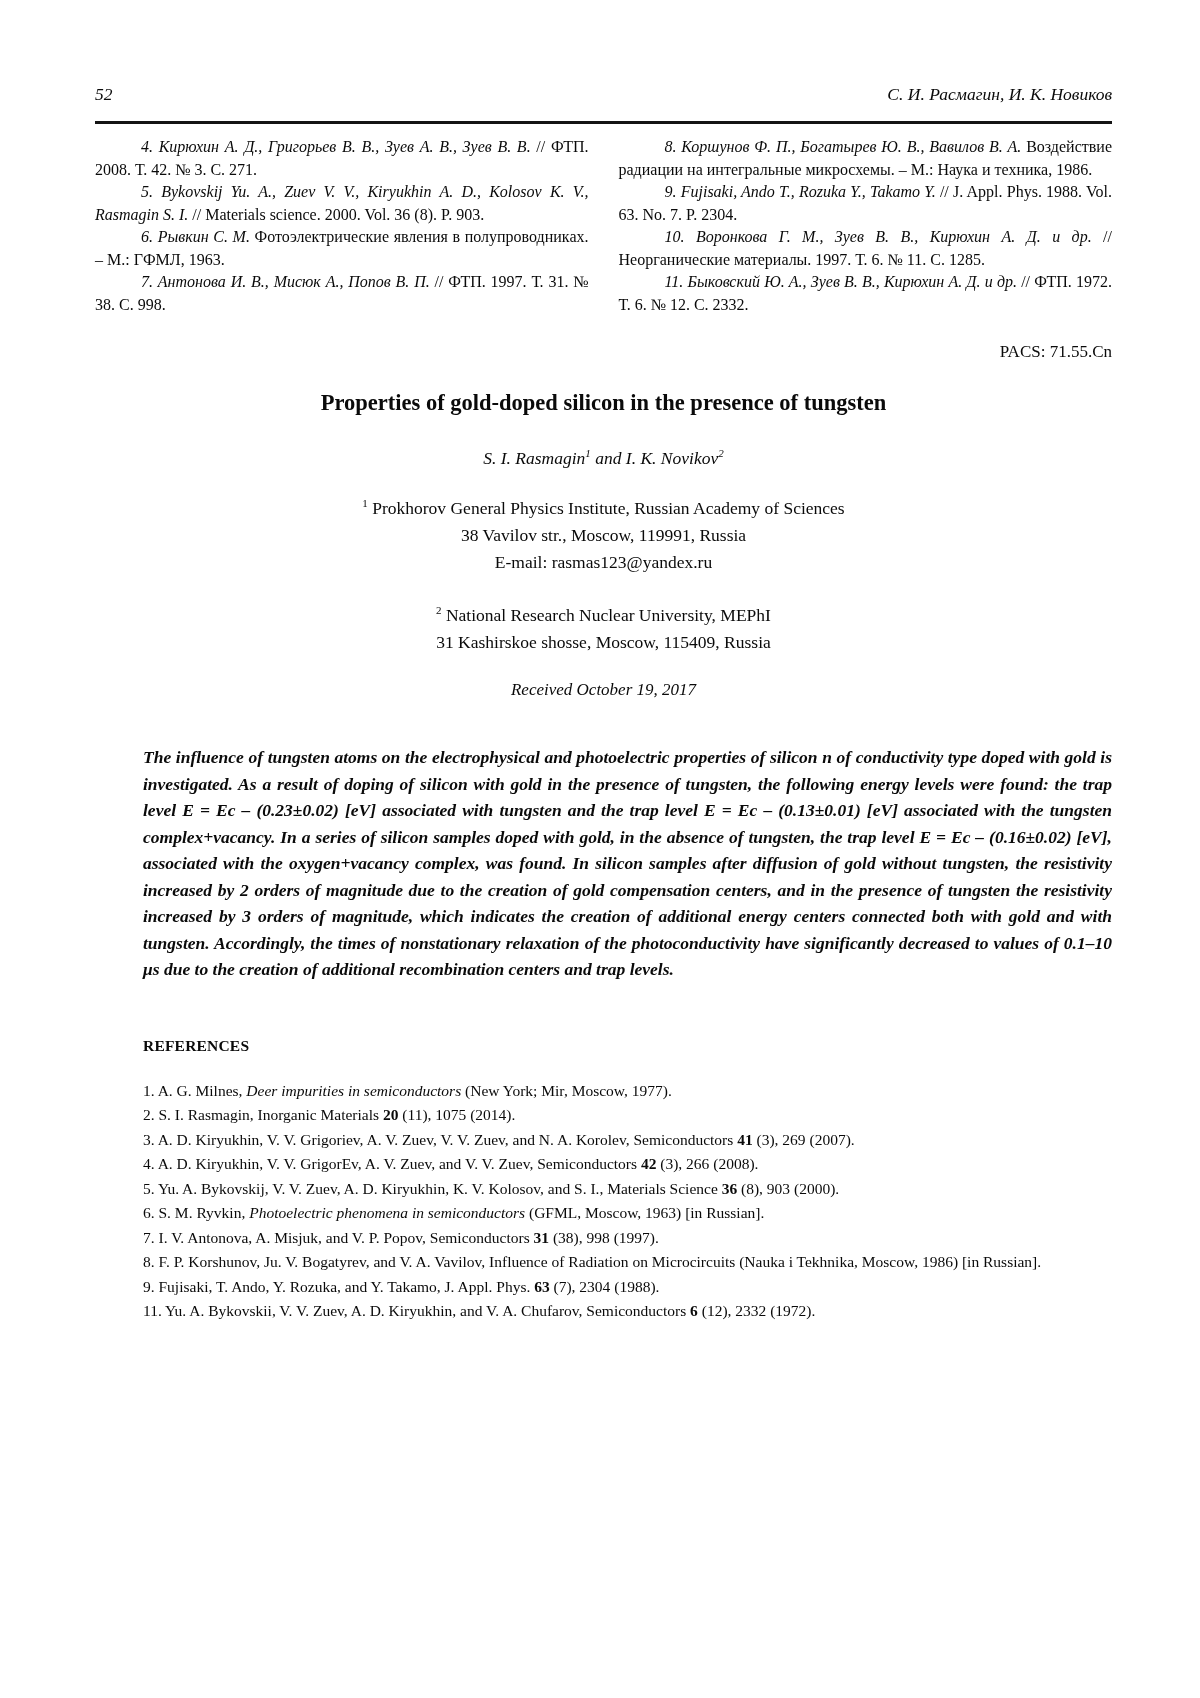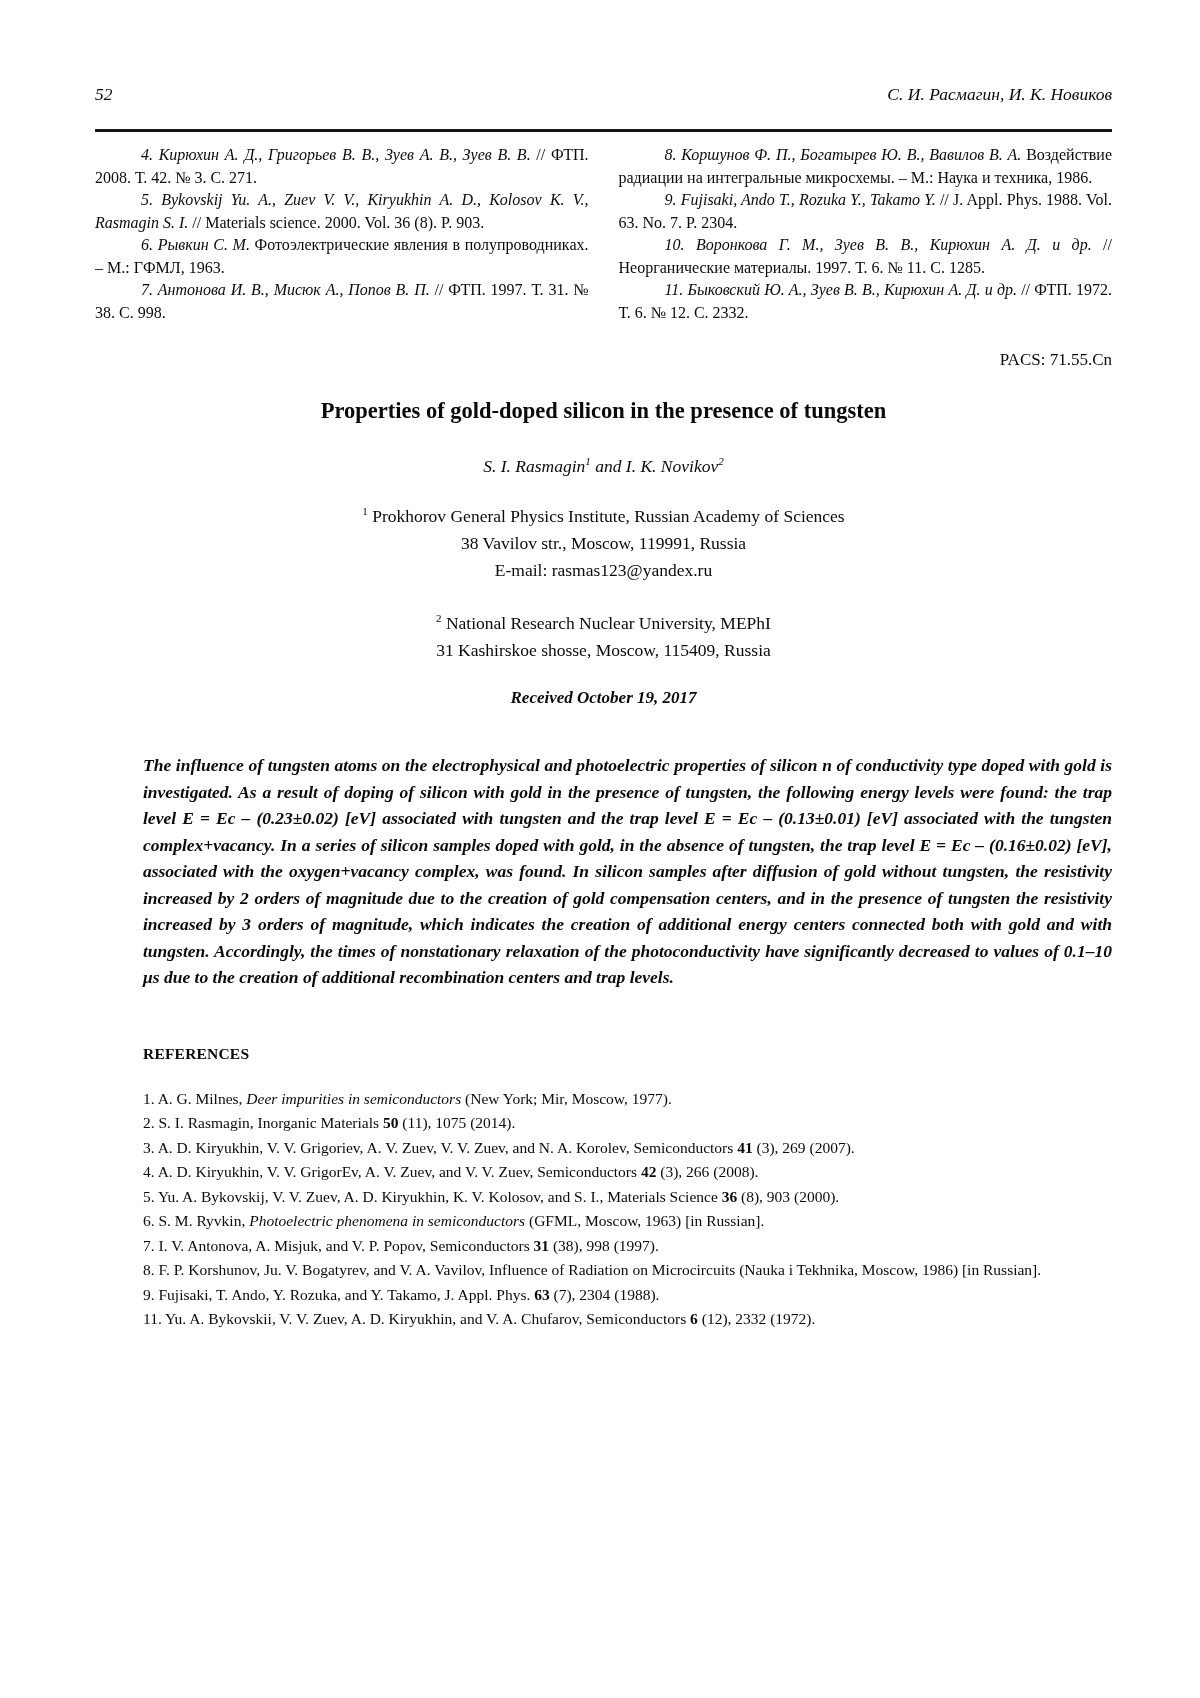--- a/index.html
+++ b/index.html
@@ -19,21 +19,21 @@
   .b { font-weight: bold; }
   sup { font-size: 11px; line-height: 0; }
 
   .hdr {
     display: flex;
     justify-content: space-between;
     align-items: baseline;
     font-style: italic;
     font-size: 17.5px;
     border-bottom: 3px solid #141414;
-    padding-bottom: 24px;
+    padding-bottom: 16px;
   }
 
   .toprefs {
     display: flex;
     gap: 30px;
     margin-top: 12px;
     font-size: 16px;
     line-height: 22.5px;
     text-align: justify;
   }
@@ -61,21 +61,20 @@
     font-size: 17.5px;
     line-height: 27px;
     margin-top: 26px;
   }
 
   .received {
     text-align: center;
     font-style: italic;
     font-size: 17px;
     margin-top: 24px;
-    font-weight: bold;
   }
 
   .abstract {
     margin: 44px 0 0 48px;
     font-weight: bold;
     font-style: italic;
     font-size: 17.5px;
     line-height: 26.5px;
     text-align: justify;
   }
@@ -147,21 +146,21 @@
 
   <div class="received">Received October 19, 2017</div>
 
   <p class="abstract">The influence of tungsten atoms on the electrophysical and photoelectric properties of silicon n of conductivity type doped with gold is investigated. As a result of doping of silicon with gold in the presence of tungsten, the following energy levels were found: the trap level E = Ec – (0.23±0.02) [eV] associated with tungsten and the trap level E = Ec – (0.13±0.01) [eV] associated with the tungsten complex+vacancy. In a series of silicon samples doped with gold, in the absence of tungsten, the trap level E = Ec – (0.16±0.02) [eV], associated with the oxygen+vacancy complex, was found. In silicon samples after diffusion of gold without tungsten, the resistivity increased by 2 orders of magnitude due to the creation of gold compensation centers, and in the presence of tungsten the resistivity increased by 3 orders of magnitude, which indicates the creation of additional energy centers connected both with gold and with tungsten. Accordingly, the times of nonstationary relaxation of the photoconductivity have significantly decreased to values of 0.1–10 μs due to the creation of additional recombination centers and trap levels.</p>
 
 
   <h2 class="refhead">REFERENCES</h2>
 
   <div class="reflist" id="references-list">
       <p><span>1. A. G. Milnes, </span><span class="i">Deer impurities in semiconductors</span><span> (New York; Mir, Moscow, 1977).</span></p>
-      <p><span>2. S. I. Rasmagin, Inorganic Materials </span><span class="b">50</span><span> (11), 1075 (2014).</span></p>
+      <p><span>2. S. I. Rasmagin, Inorganic Materials </span><span class="b">20</span><span> (11), 1075 (2014).</span></p>
       <p><span>3. A. D. Kiryukhin, V. V. Grigoriev, A. V. Zuev, V. V. Zuev, and N. A. Korolev, Semiconductors </span><span class="b">41</span><span> (3), 269 (2007).</span></p>
       <p><span>4. A. D. Kiryukhin, V. V. GrigorEv, A. V. Zuev, and V. V. Zuev, Semiconductors </span><span class="b">42</span><span> (3), 266 (2008).</span></p>
       <p><span>5. Yu. A. Bykovskij, V. V. Zuev, A. D. Kiryukhin, K. V. Kolosov, and S. I., Materials Science </span><span class="b">36</span><span> (8), 903 (2000).</span></p>
       <p><span>6. S. M. Ryvkin, </span><span class="i">Photoelectric phenomena in semiconductors</span><span> (GFML, Moscow, 1963) [in Russian].</span></p>
       <p><span>7. I. V. Antonova, A. Misjuk, and V. P. Popov, Semiconductors </span><span class="b">31</span><span> (38), 998 (1997).</span></p>
       <p><span>8. F. P. Korshunov, Ju. V. Bogatyrev, and V. A. Vavilov, Influence of Radiation on Microcircuits (Nauka i Tekhnika, Moscow, 1986) [in Russian].</span></p>
       <p><span>9. Fujisaki, T. Ando, Y. Rozuka, and Y. Takamo, J. Appl. Phys. </span><span class="b">63</span><span> (7), 2304 (1988).</span></p>
       <p><span>11. Yu. A. Bykovskii, V. V. Zuev, A. D. Kiryukhin, and V. A. Chufarov, Semiconductors </span><span class="b">6</span><span> (12), 2332 (1972).</span></p>
     </div>
 

